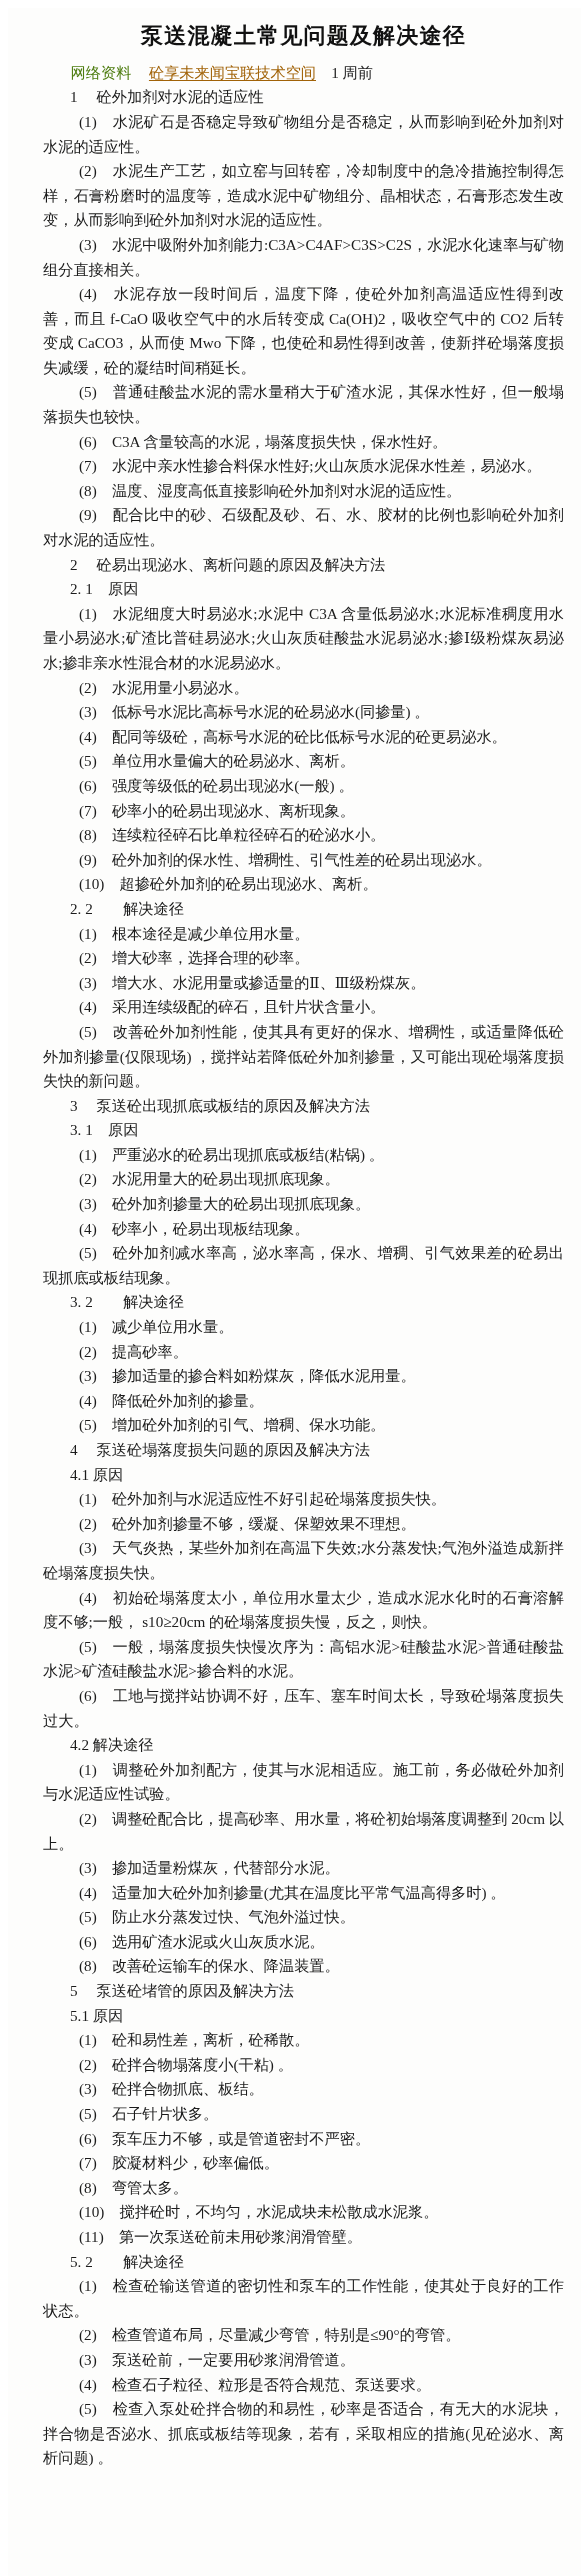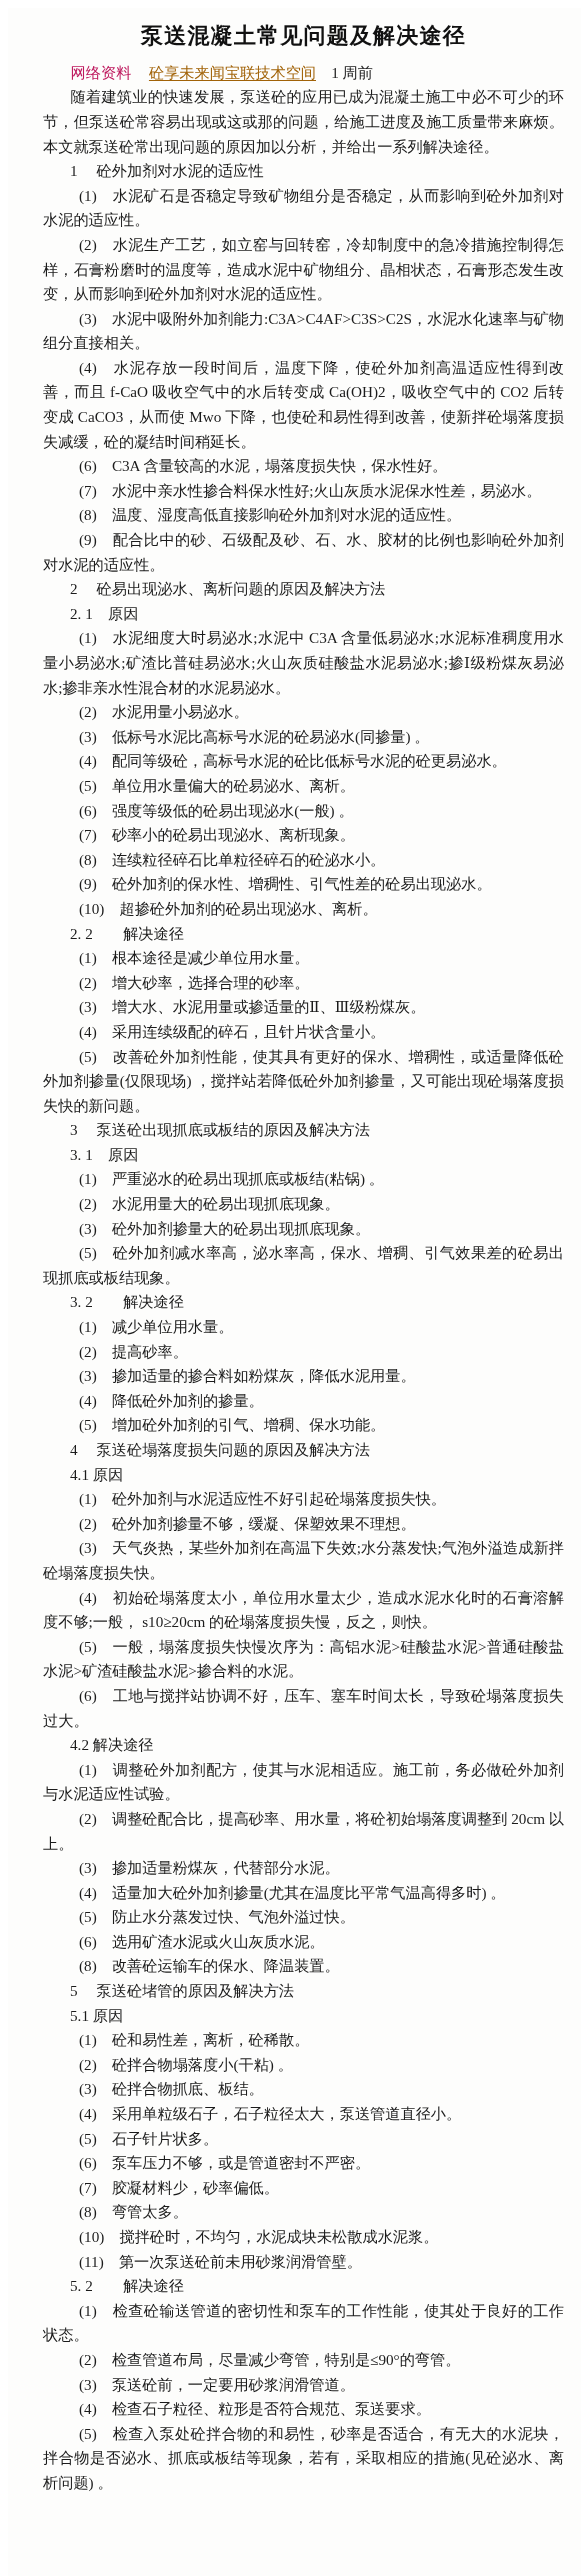--- a/index.html
+++ b/index.html
@@ -28,21 +28,21 @@
     letter-spacing: 1.2px;
     color: #111111;
   }
   .byline {
     font-size: 15.2px;
     line-height: 24.6px;
     padding-left: 27.6px;
     white-space: nowrap;
   }
   .byline .src {
-    color: #be185d;
+    color: #4d7c0f;
     margin-right: 17.6px;
   }
   .byline .lnk {
     color: #a16207;
     text-decoration: underline;
     text-underline-offset: 2.3px;
     cursor: pointer;
   }
   .byline .tim {
     color: #222222;
@@ -65,26 +65,26 @@
 <body>
 
 <div class="page">
   <h1 class="doc-title">泵送混凝土常见问题及解决途径</h1>
 
   <div class="byline">
     <span class="src">网络资料</span><span class="lnk">砼享未来闻宝联技术空间</span><span class="tim">1 周前</span>
   </div>
 
   <div class="body-text" id="article-body">
-      <p class="para">随着建筑业的快速发展，泵送砼的应用已成为混凝土施工中必不可少的环节，但泵送砼常容易出现或这或那的问题，给施工进度及施工质量带来麻烦。本文就泵送砼常出现问题的原因加以分析，并给出一系列解决途径。</p>
       <p class="sec">1　 砼外加剂对水泥的适应性</p>
       <p class="item">(1)　水泥矿石是否稳定导致矿物组分是否稳定，从而影响到砼外加剂对水泥的适应性。</p>
       <p class="item">(2)　水泥生产工艺，如立窑与回转窑，冷却制度中的急冷措施控制得怎样，石膏粉磨时的温度等，造成水泥中矿物组分、晶相状态，石膏形态发生改变，从而影响到砼外加剂对水泥的适应性。</p>
       <p class="item">(3)　水泥中吸附外加剂能力:C3A&gt;C4AF&gt;C3S&gt;C2S，水泥水化速率与矿物组分直接相关。</p>
       <p class="item">(4)　水泥存放一段时间后，温度下降，使砼外加剂高温适应性得到改善，而且 f-CaO 吸收空气中的水后转变成 Ca(OH)2，吸收空气中的 CO2 后转变成 CaCO3，从而使 Mwo 下降，也使砼和易性得到改善，使新拌砼塌落度损失减缓，砼的凝结时间稍延长。</p>
+      <p class="item">(5)　普通硅酸盐水泥的需水量稍大于矿渣水泥，其保水性好，但一般塌落损失也较快。</p>
       <p class="item">(6)　C3A 含量较高的水泥，塌落度损失快，保水性好。</p>
       <p class="item">(7)　水泥中亲水性掺合料保水性好;火山灰质水泥保水性差，易泌水。</p>
       <p class="item">(8)　温度、湿度高低直接影响砼外加剂对水泥的适应性。</p>
       <p class="item">(9)　配合比中的砂、石级配及砂、石、水、胶材的比例也影响砼外加剂对水泥的适应性。</p>
       <p class="sec">2　 砼易出现泌水、离析问题的原因及解决方法</p>
       <p class="sub">2. 1　原因</p>
       <p class="item">(1)　水泥细度大时易泌水;水泥中 C3A 含量低易泌水;水泥标准稠度用水量小易泌水;矿渣比普硅易泌水;火山灰质硅酸盐水泥易泌水;掺Ⅰ级粉煤灰易泌水;掺非亲水性混合材的水泥易泌水。</p>
       <p class="item">(2)　水泥用量小易泌水。</p>
       <p class="item">(3)　低标号水泥比高标号水泥的砼易泌水(同掺量) 。</p>
       <p class="item">(4)　配同等级砼，高标号水泥的砼比低标号水泥的砼更易泌水。</p>
@@ -98,20 +98,21 @@
       <p class="item">(1)　根本途径是减少单位用水量。</p>
       <p class="item">(2)　增大砂率，选择合理的砂率。</p>
       <p class="item">(3)　增大水、水泥用量或掺适量的Ⅱ、Ⅲ级粉煤灰。</p>
       <p class="item">(4)　采用连续级配的碎石，且针片状含量小。</p>
       <p class="item">(5)　改善砼外加剂性能，使其具有更好的保水、增稠性，或适量降低砼外加剂掺量(仅限现场) ，搅拌站若降低砼外加剂掺量，又可能出现砼塌落度损失快的新问题。</p>
       <p class="sec">3　 泵送砼出现抓底或板结的原因及解决方法</p>
       <p class="sub">3. 1　原因</p>
       <p class="item">(1)　严重泌水的砼易出现抓底或板结(粘锅) 。</p>
       <p class="item">(2)　水泥用量大的砼易出现抓底现象。</p>
       <p class="item">(3)　砼外加剂掺量大的砼易出现抓底现象。</p>
+      <p class="item">(4)　砂率小，砼易出现板结现象。</p>
       <p class="item">(5)　砼外加剂减水率高，泌水率高，保水、增稠、引气效果差的砼易出现抓底或板结现象。</p>
       <p class="sub">3. 2　　解决途径</p>
       <p class="item">(1)　减少单位用水量。</p>
       <p class="item">(2)　提高砂率。</p>
       <p class="item">(3)　掺加适量的掺合料如粉煤灰，降低水泥用量。</p>
       <p class="item">(4)　降低砼外加剂的掺量。</p>
       <p class="item">(5)　增加砼外加剂的引气、增稠、保水功能。</p>
       <p class="sec">4　 泵送砼塌落度损失问题的原因及解决方法</p>
       <p class="sub">4.1 原因</p>
       <p class="item">(1)　砼外加剂与水泥适应性不好引起砼塌落度损失快。</p>
@@ -126,21 +127,20 @@
       <p class="item">(3)　掺加适量粉煤灰，代替部分水泥。</p>
       <p class="item">(4)　适量加大砼外加剂掺量(尤其在温度比平常气温高得多时) 。</p>
       <p class="item">(5)　防止水分蒸发过快、气泡外溢过快。</p>
       <p class="item">(6)　选用矿渣水泥或火山灰质水泥。</p>
       <p class="item">(8)　改善砼运输车的保水、降温装置。</p>
       <p class="sec">5　 泵送砼堵管的原因及解决方法</p>
       <p class="sub">5.1 原因</p>
       <p class="item">(1)　砼和易性差，离析，砼稀散。</p>
       <p class="item">(2)　砼拌合物塌落度小(干粘) 。</p>
       <p class="item">(3)　砼拌合物抓底、板结。</p>
-      <p class="item">(4)　采用单粒级石子，石子粒径太大，泵送管道直径小。</p>
       <p class="item">(5)　石子针片状多。</p>
       <p class="item">(6)　泵车压力不够，或是管道密封不严密。</p>
       <p class="item">(7)　胶凝材料少，砂率偏低。</p>
       <p class="item">(8)　弯管太多。</p>
       <p class="item">(10)　搅拌砼时，不均匀，水泥成块未松散成水泥浆。</p>
       <p class="item">(11)　第一次泵送砼前未用砂浆润滑管壁。</p>
       <p class="sub">5. 2　　解决途径</p>
       <p class="item">(1)　检查砼输送管道的密切性和泵车的工作性能，使其处于良好的工作状态。</p>
       <p class="item">(2)　检查管道布局，尽量减少弯管，特别是≤90°的弯管。</p>
       <p class="item">(3)　泵送砼前，一定要用砂浆润滑管道。</p>

